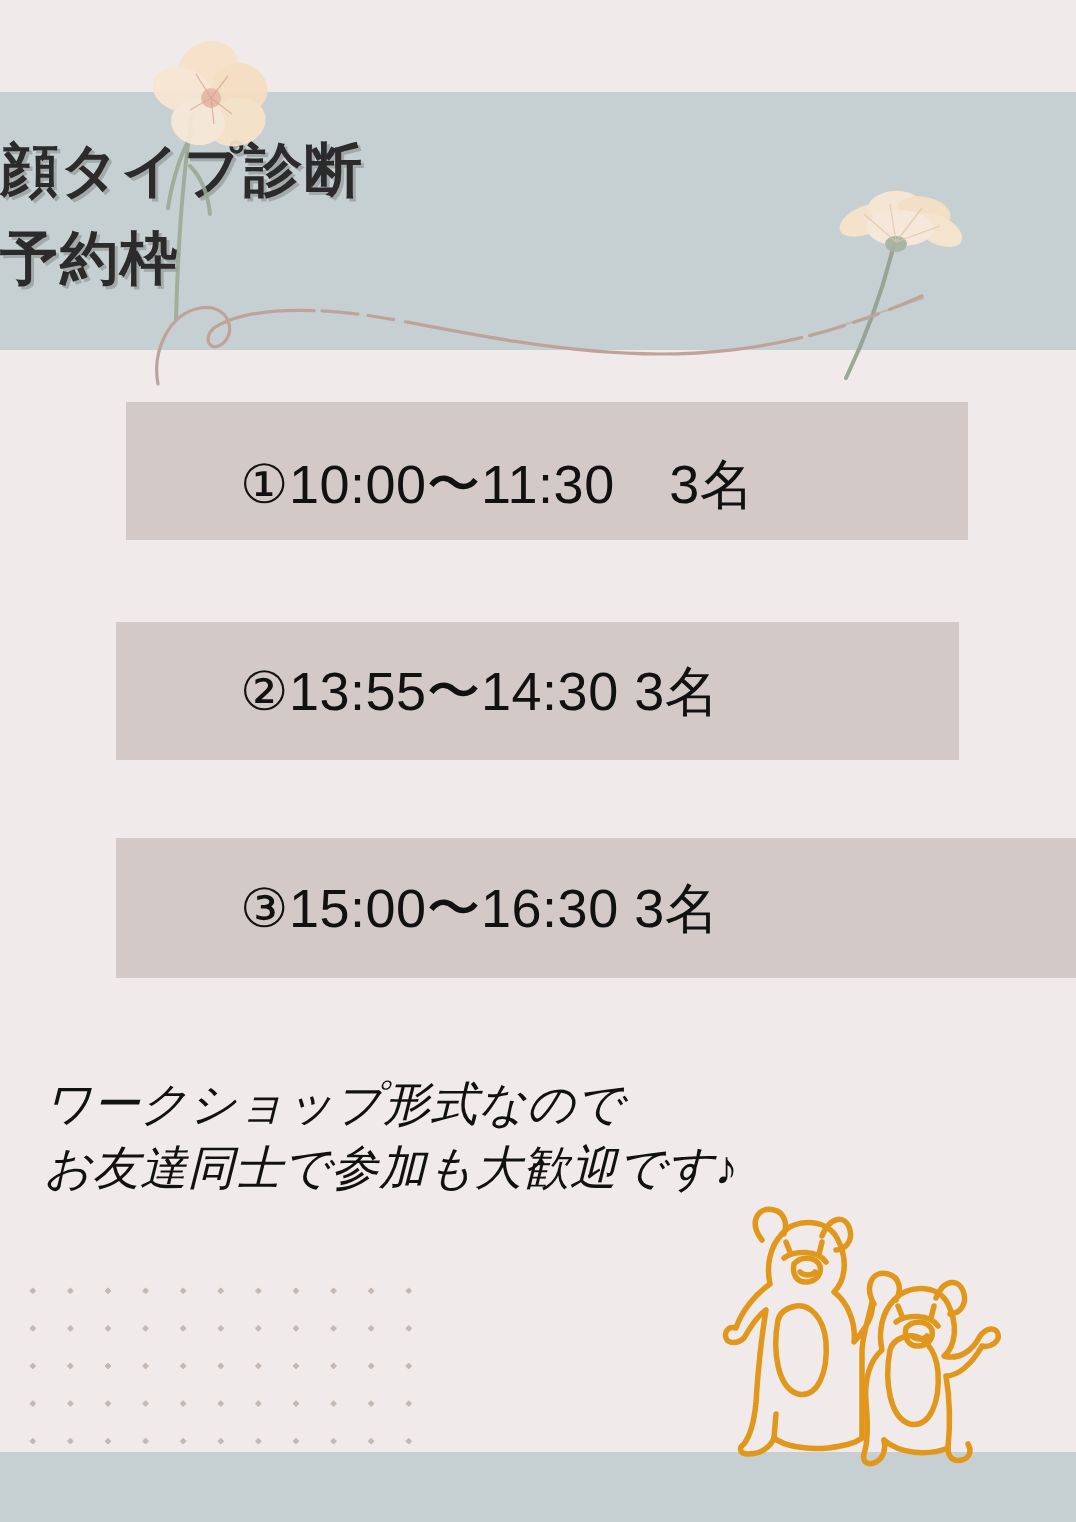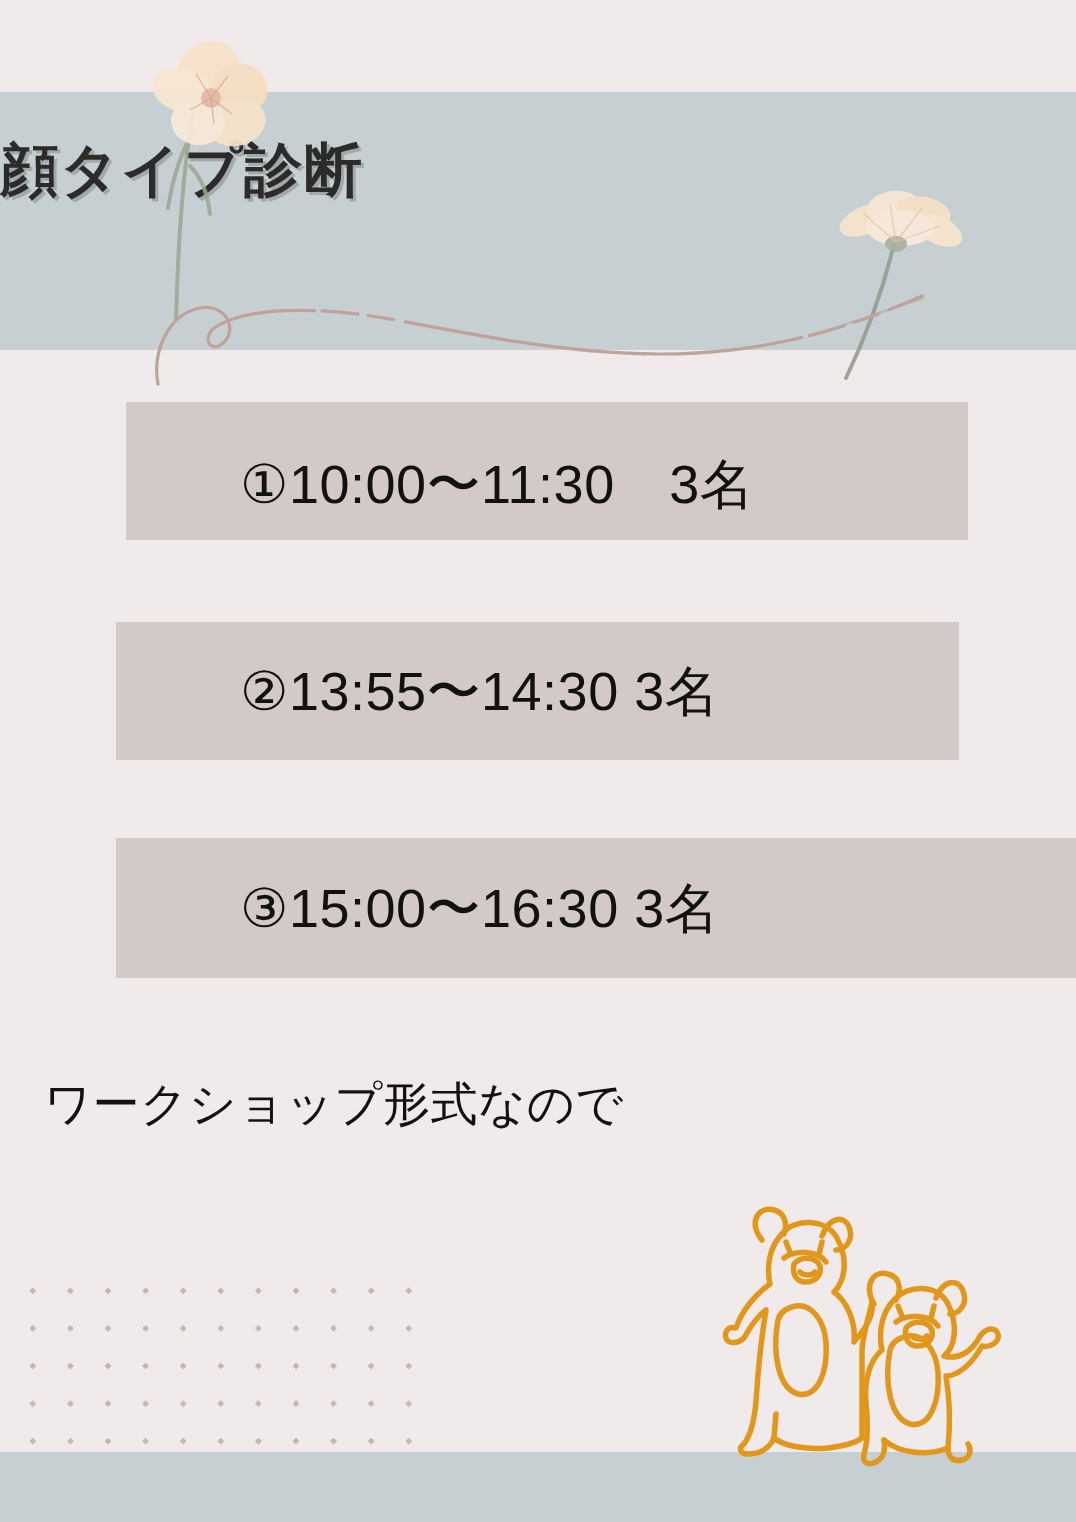--- a/index.html
+++ b/index.html
@@ -86,20 +86,21 @@
   .body-copy {
     position: absolute;
     left: 44px;
     top: 1072px;
     z-index: 5;
     color: #111111;
     font-size: 47px;
     line-height: 1.36;
     letter-spacing: 0.5px;
     white-space: nowrap;
+    font-style: italic;
   }
   .body-copy span { display: block; }
 
   
   .art { position: absolute; pointer-events: none; }
   .flower-left  { left: 132px; top: 18px;  width: 200px; height: 330px; z-index: 7; }
   .flower-right { left: 828px; top: 182px; width: 200px; height: 220px; z-index: 7; }
   .swash        { left: 150px; top: 292px; width: 780px; height: 96px;  z-index: 7; }
   .bears        { left: 722px; top: 1192px; width: 310px; height: 282px; z-index: 4; }
 </style>
@@ -165,36 +166,38 @@
 
   <div class="art swash">
     <svg width="780" height="96" viewBox="0 0 780 96">
       <path d="M8 92 C 2 60, 18 22, 50 16 C 78 11, 88 40, 72 52 C 60 61, 52 46, 64 36
                C 96 14, 170 14, 246 28 C 330 44, 420 62, 510 62 C 610 62, 690 40, 772 4" fill="none" stroke="#BFA39B" stroke-width="3.2" stroke-linecap="round" stroke-dasharray="220 0 70 8 36 10 26 12 110 0"></path>
     </svg>
   </div>
 
   <div class="title-wrap">
     <span class="title-line">顔タイプ診断</span>
+    <span class="title-line">予約枠</span>
   </div>
 
   <div class="slot slot-1">
     <span class="slot-text">①10:00〜11:30　3名</span>
   </div>
 
   <div class="slot slot-2">
     <span class="slot-text">②13:55〜14:30 3名</span>
   </div>
 
   <div class="slot slot-3">
     <span class="slot-text">③15:00〜16:30 3名</span>
   </div>
 
   <div class="body-copy">
     <span>ワークショップ形式なので</span>
+    <span>お友達同士で参加も大歓迎です♪</span>
   </div>
 
   <div class="art bears">
     <svg width="310" height="282" viewBox="0 0 310 282">
       <g fill="none" stroke="#E0971B" stroke-width="5.5" stroke-linecap="round" stroke-linejoin="round">
 
         <path d="M40 48 C 26 30, 36 14, 52 18 C 62 20, 66 32, 62 42"></path>
         <path d="M100 44 C 108 24, 124 22, 128 38 C 131 50, 122 58, 114 58"></path>
         <path d="M60 42 C 72 26, 104 26, 115 46 C 126 66, 124 88, 112 100
                  C 126 110, 134 132, 132 150

